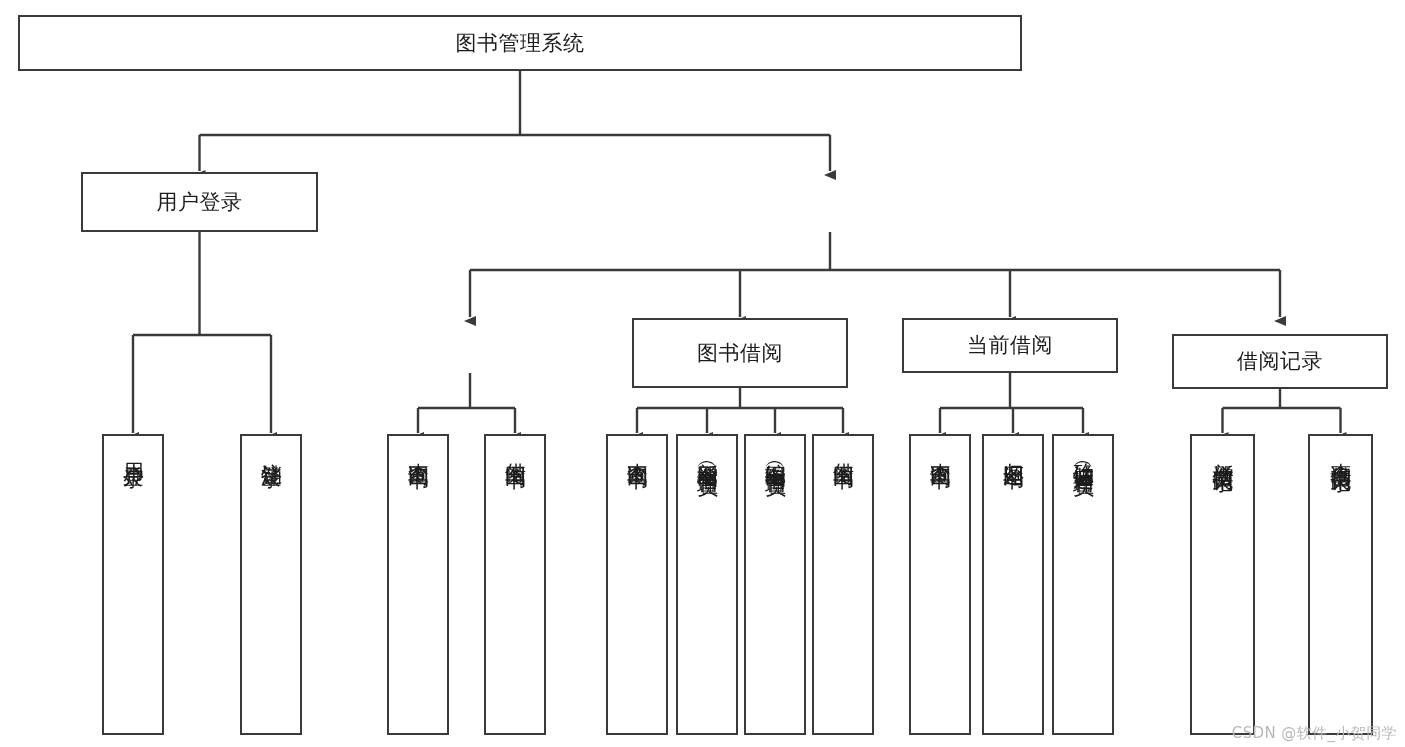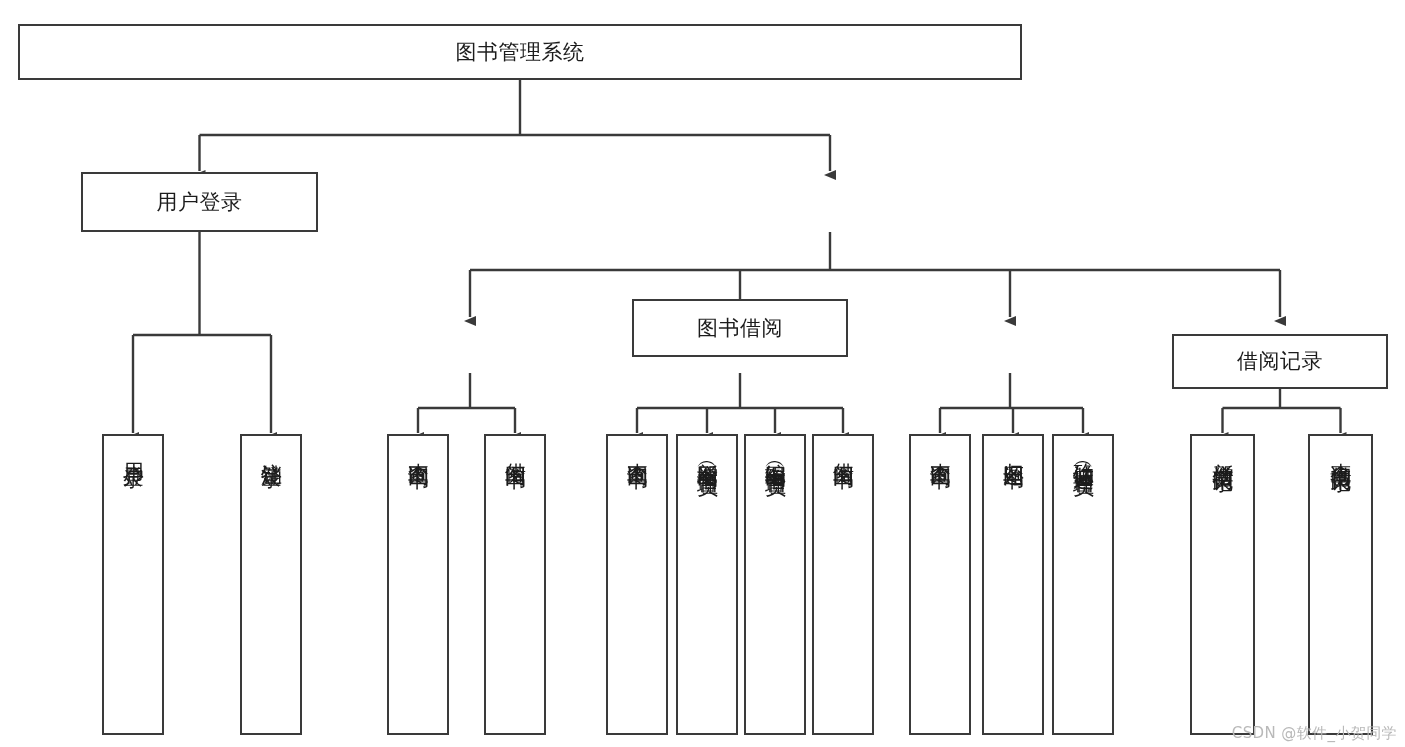--- a/index.html
+++ b/index.html
@@ -114,30 +114,33 @@
         <line x1="940" y1="408" x2="940" y2="433" marker-end="url(#arrow)"></line>
         <line x1="1013" y1="408" x2="1013" y2="433" marker-end="url(#arrow)"></line>
         <line x1="1083" y1="408" x2="1083" y2="433" marker-end="url(#arrow)"></line>
         <line x1="1280" y1="373" x2="1280" y2="408"></line>
         <line x1="1222.5" y1="408" x2="1340.5" y2="408"></line>
         <line x1="1222.5" y1="408" x2="1222.5" y2="433" marker-end="url(#arrow)"></line>
         <line x1="1340.5" y1="408" x2="1340.5" y2="433" marker-end="url(#arrow)"></line>
       </g>
   </svg>
 
-  <div class="node h" style="left: 18px; top: 24px; width: 1004px; height: 56px;">
+  <div class="node h" style="left: 18px; top: 15px; width: 1004px; height: 56px;">
     <span class="node-label">图书管理系统</span>
   </div>
 
   <div class="node h" style="left: 81px; top: 172px; width: 237px; height: 60px;">
     <span class="node-label">用户登录</span>
   </div>
 
-  <div class="node h" style="left: 632px; top: 299px; width: 216px; height: 58px;">
+  <div class="node h" style="left: 632px; top: 318px; width: 216px; height: 70px;">
     <span class="node-label">图书借阅</span>
+  </div>
+  <div class="node h" style="left: 902px; top: 318px; width: 216px; height: 55px;">
+    <span class="node-label">当前借阅</span>
   </div>
   <div class="node h" style="left: 1172px; top: 318px; width: 216px; height: 55px; margin-top: 16px;">
     <span class="node-label">借阅记录</span>
   </div>
 
   <div class="node v" style="left: 102px; top: 434px; width: 62px; height: 301px;">
     <span class="node-label">用户登录</span>
   </div>
   <div class="node v" style="left: 240px; top: 434px; width: 62px; height: 301px;">
     <span class="node-label">注销登录</span>

